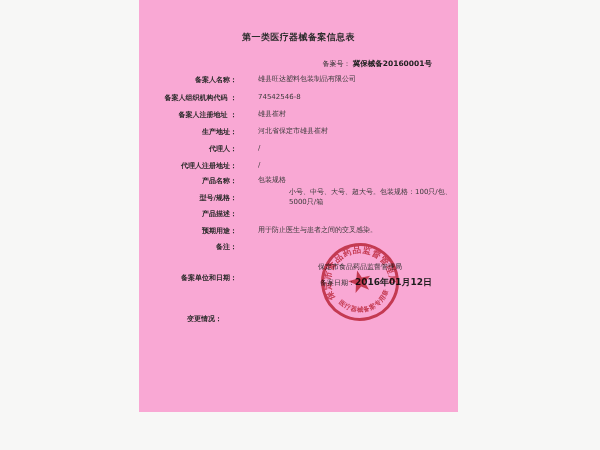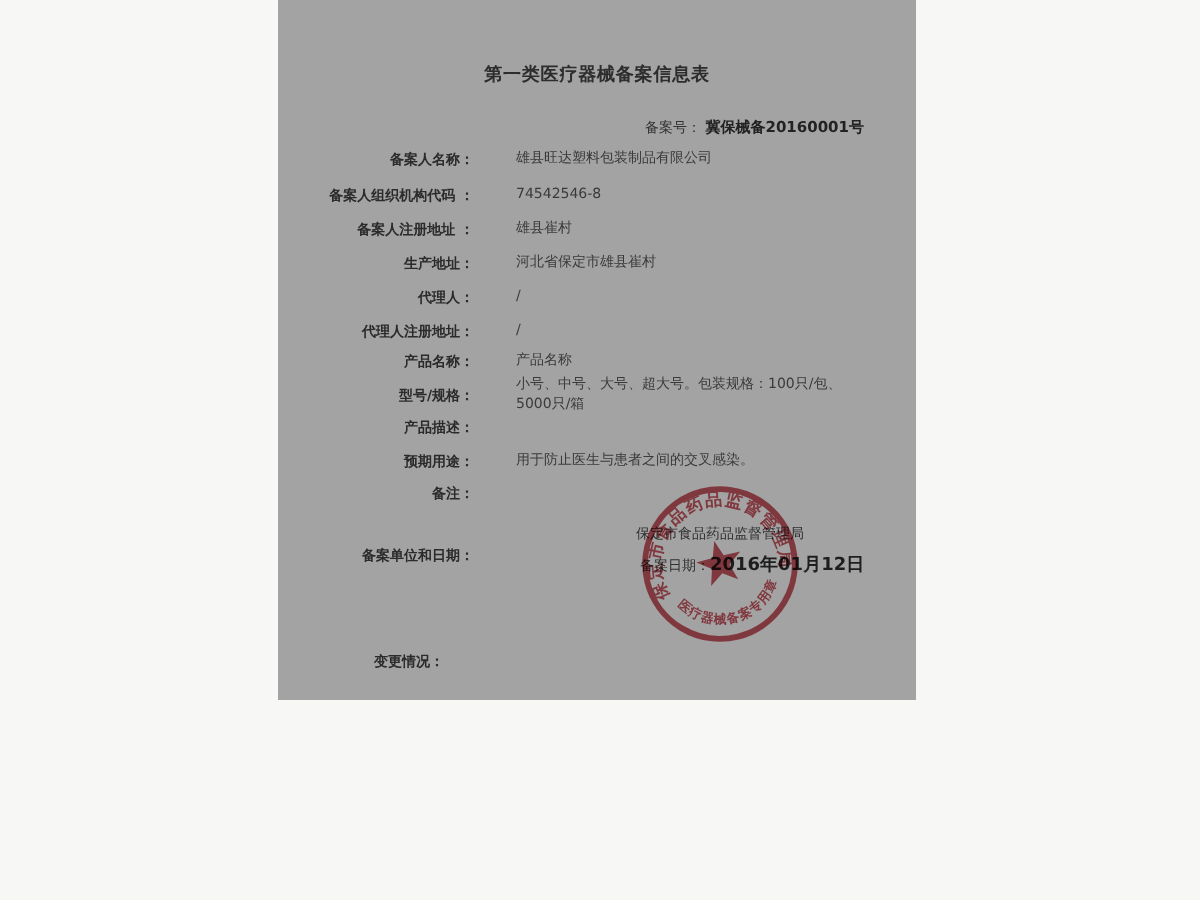--- a/index.html
+++ b/index.html
@@ -1,28 +1,28 @@
 <!DOCTYPE html>
 <html><head>
 <meta charset="utf-8">
 <style>
   html,body{margin:0;padding:0;}
   body{width:600px;height:450px;overflow:hidden;background:#f6f6f6;
        font-family:"DejaVu Sans","Liberation Sans",sans-serif;}
   .canvas{position:relative;width:600px;height:450px;background:#f7f7f6;}
-  .page{position:absolute;left:139px;top:0;width:319px;height:350px;background:#a3a3a3;}
+  .page{position:absolute;left:139px;top:0;width:319px;height:412px;background:#f9a8d4;}
   .title{position:absolute;left:0;top:31px;width:100%;text-align:center;
          font-size:9px;font-weight:bold;color:#2d2d2d;letter-spacing:0.4px;}
   .filing-no{position:absolute;top:59px;right:26px;font-size:7px;color:#333;white-space:nowrap;}
   .filing-no .num{font-weight:bold;font-size:7.5px;color:#222;}
   .row{position:absolute;left:0;width:100%;height:12px;}
   .lbl{position:absolute;right:221px;font-size:7px;font-weight:bold;color:#2b2b2b;white-space:nowrap;}
-  .lbl.shift{right:236px;margin-top:12px;}
+  .lbl.shift{right:236px;}
   .val{position:absolute;left:119px;font-size:7px;color:#3a3a3a;line-height:9.5px;width:210px;}
-  .val.wrap{width:174px;}
+  .val.wrap{width:174px;margin-left:31px;}
   .org-line{position:absolute;left:179px;top:262px;font-size:7px;color:#2f2f2f;white-space:nowrap;z-index:1;}
   .date-line{position:absolute;left:181px;top:276px;font-size:7px;color:#2f2f2f;white-space:nowrap;z-index:1;}
   .date-line .date-val{font-weight:bold;font-size:9px;color:#1e1e1e;}
   .stamp{position:absolute;left:170px;top:231px;width:102px;height:102px;z-index:2;
          opacity:0.88;mix-blend-mode:multiply;transform:rotate(-14deg);}
   .strip{position:absolute;top:0;height:450px;background:#f7f7f6;}
 </style>
 </head>
 <body>
 
@@ -58,21 +58,21 @@
     <div class="row" style="top:144px">
       <span class="lbl">代理人：</span>
       <span class="val">/</span>
     </div>
     <div class="row" style="top:161px">
       <span class="lbl">代理人注册地址：</span>
       <span class="val">/</span>
     </div>
     <div class="row" style="top:176px">
       <span class="lbl">产品名称：</span>
-      <span class="val">产品名称</span>
+      <span class="val">包装规格</span>
     </div>
     <div class="row" style="top:188px">
       <span class="lbl" style="top:5px">型号/规格：</span>
       <span class="val wrap">小号、中号、大号、超大号。包装规格：100只/包、5000只/箱</span>
     </div>
     <div class="row" style="top:209px">
       <span class="lbl">产品描述：</span>
     </div>
     <div class="row" style="top:226px">
       <span class="lbl">预期用途：</span>

